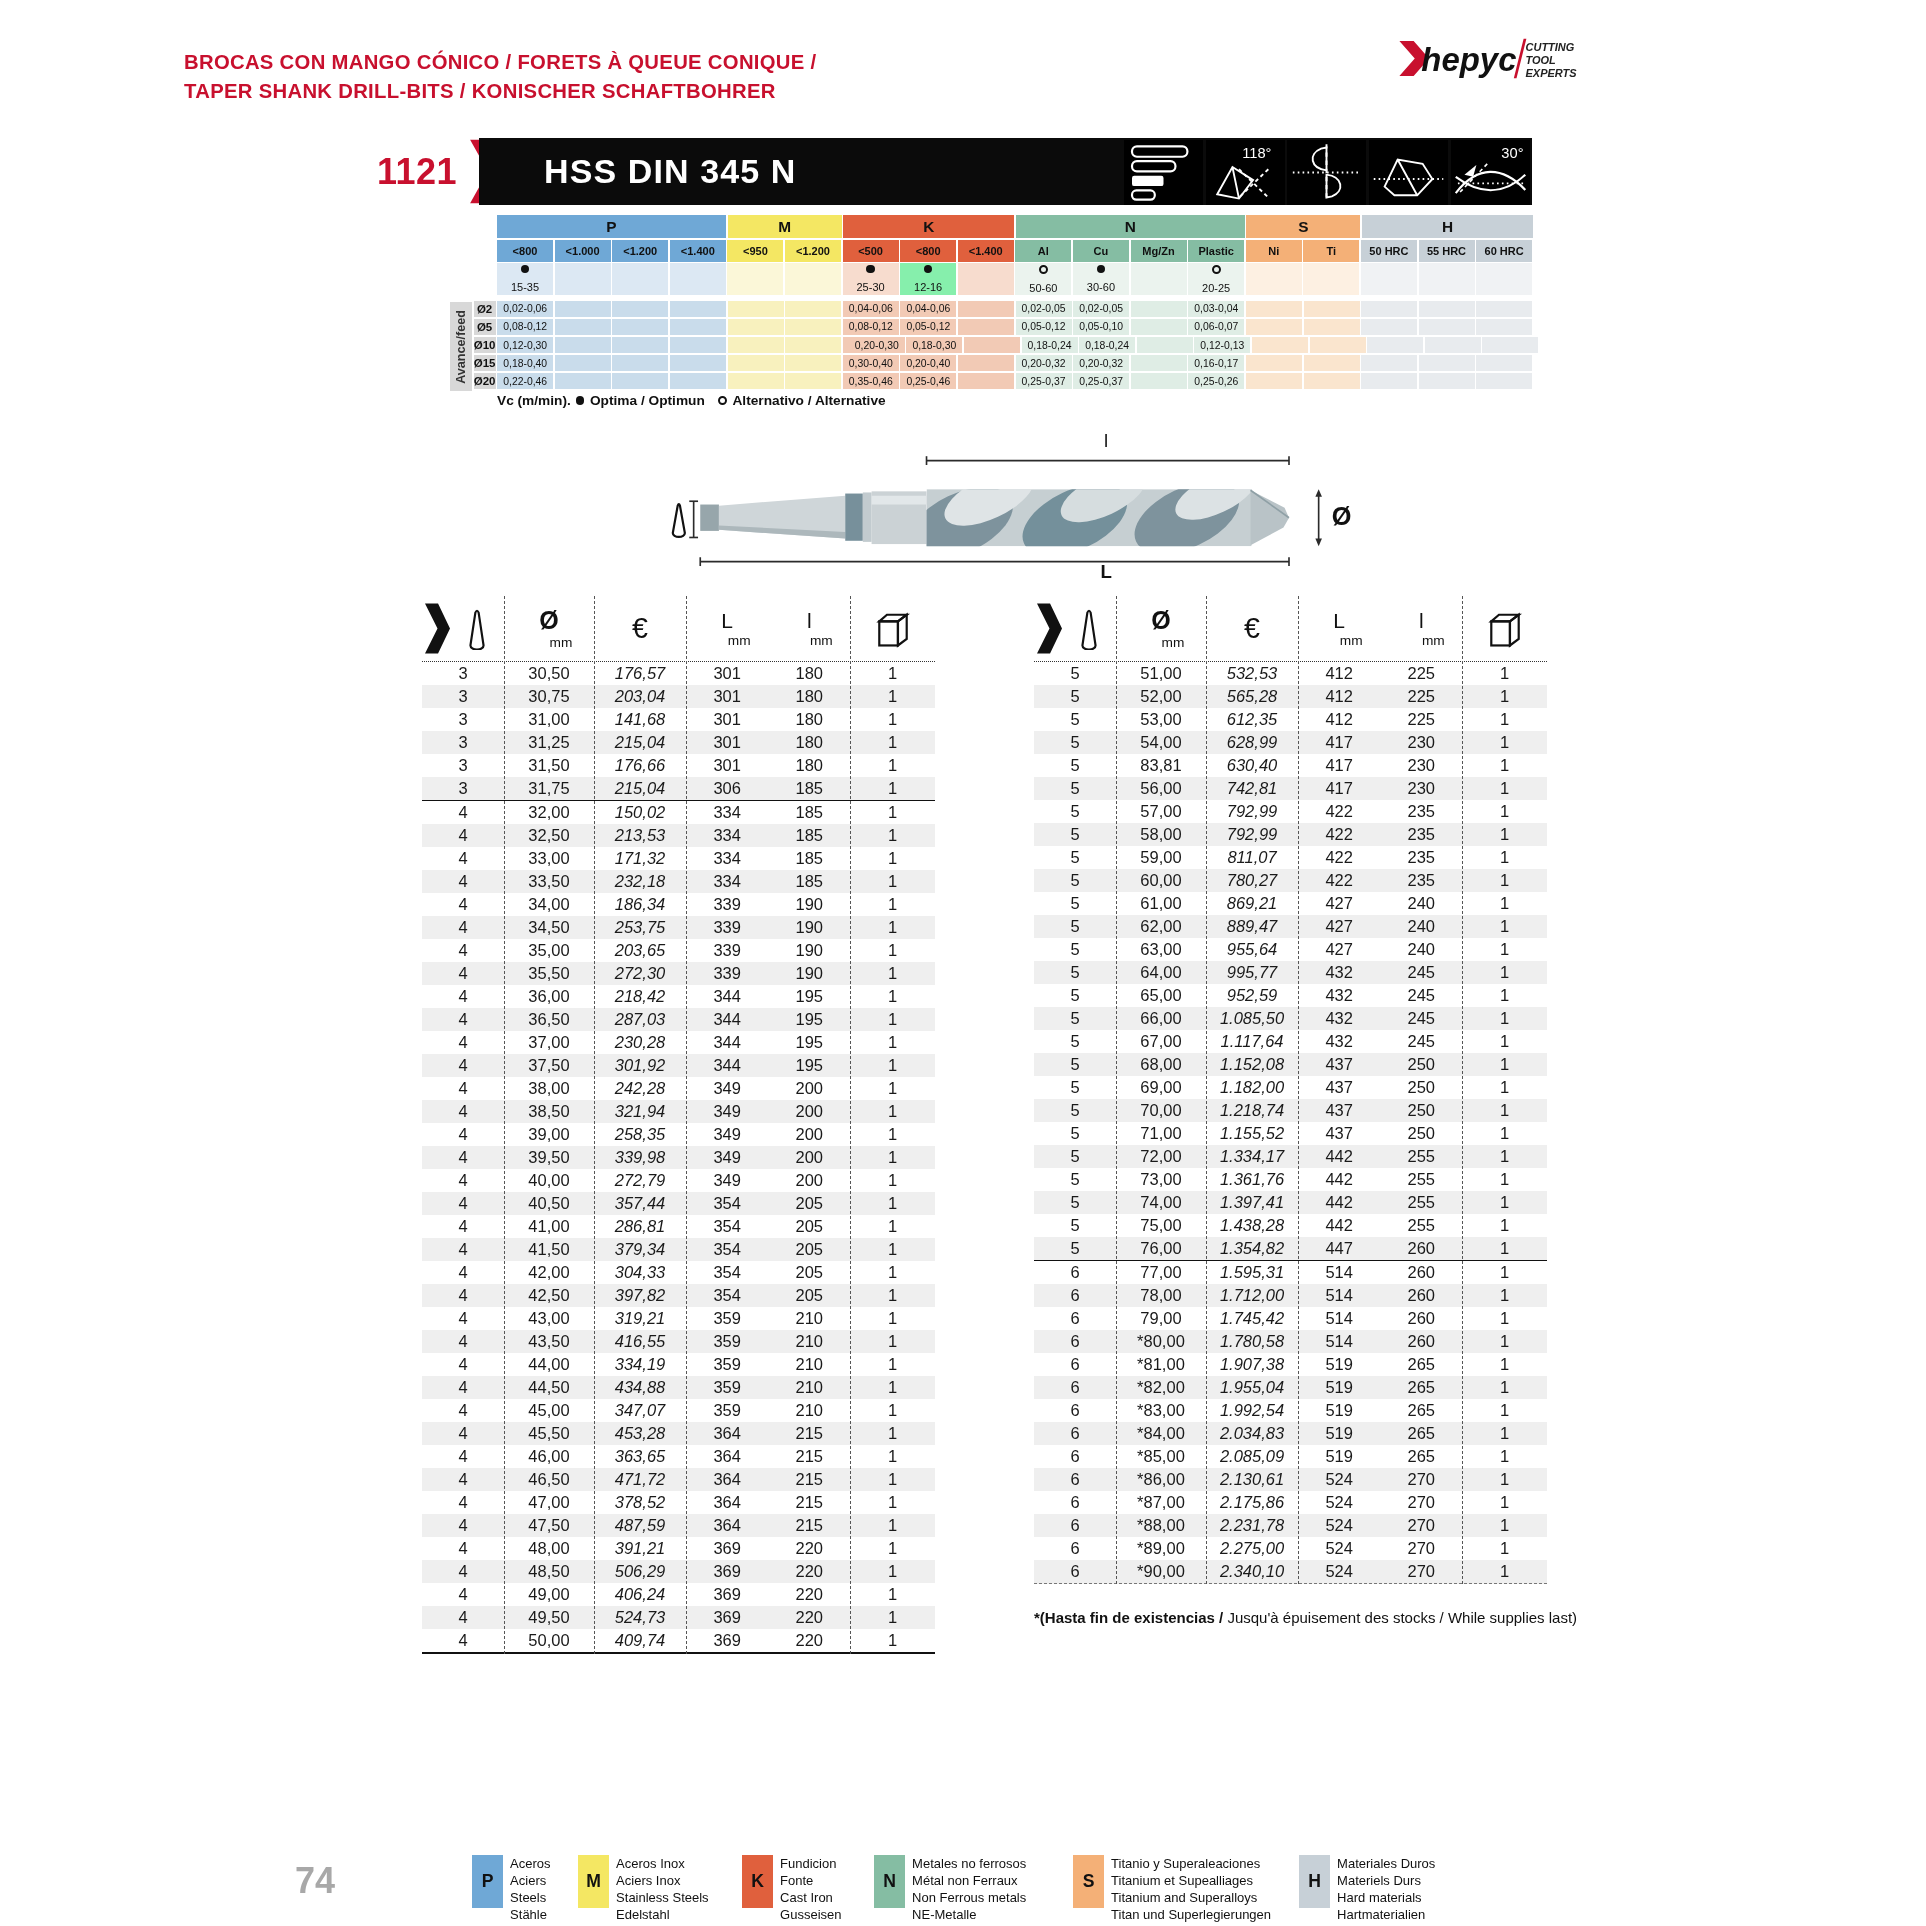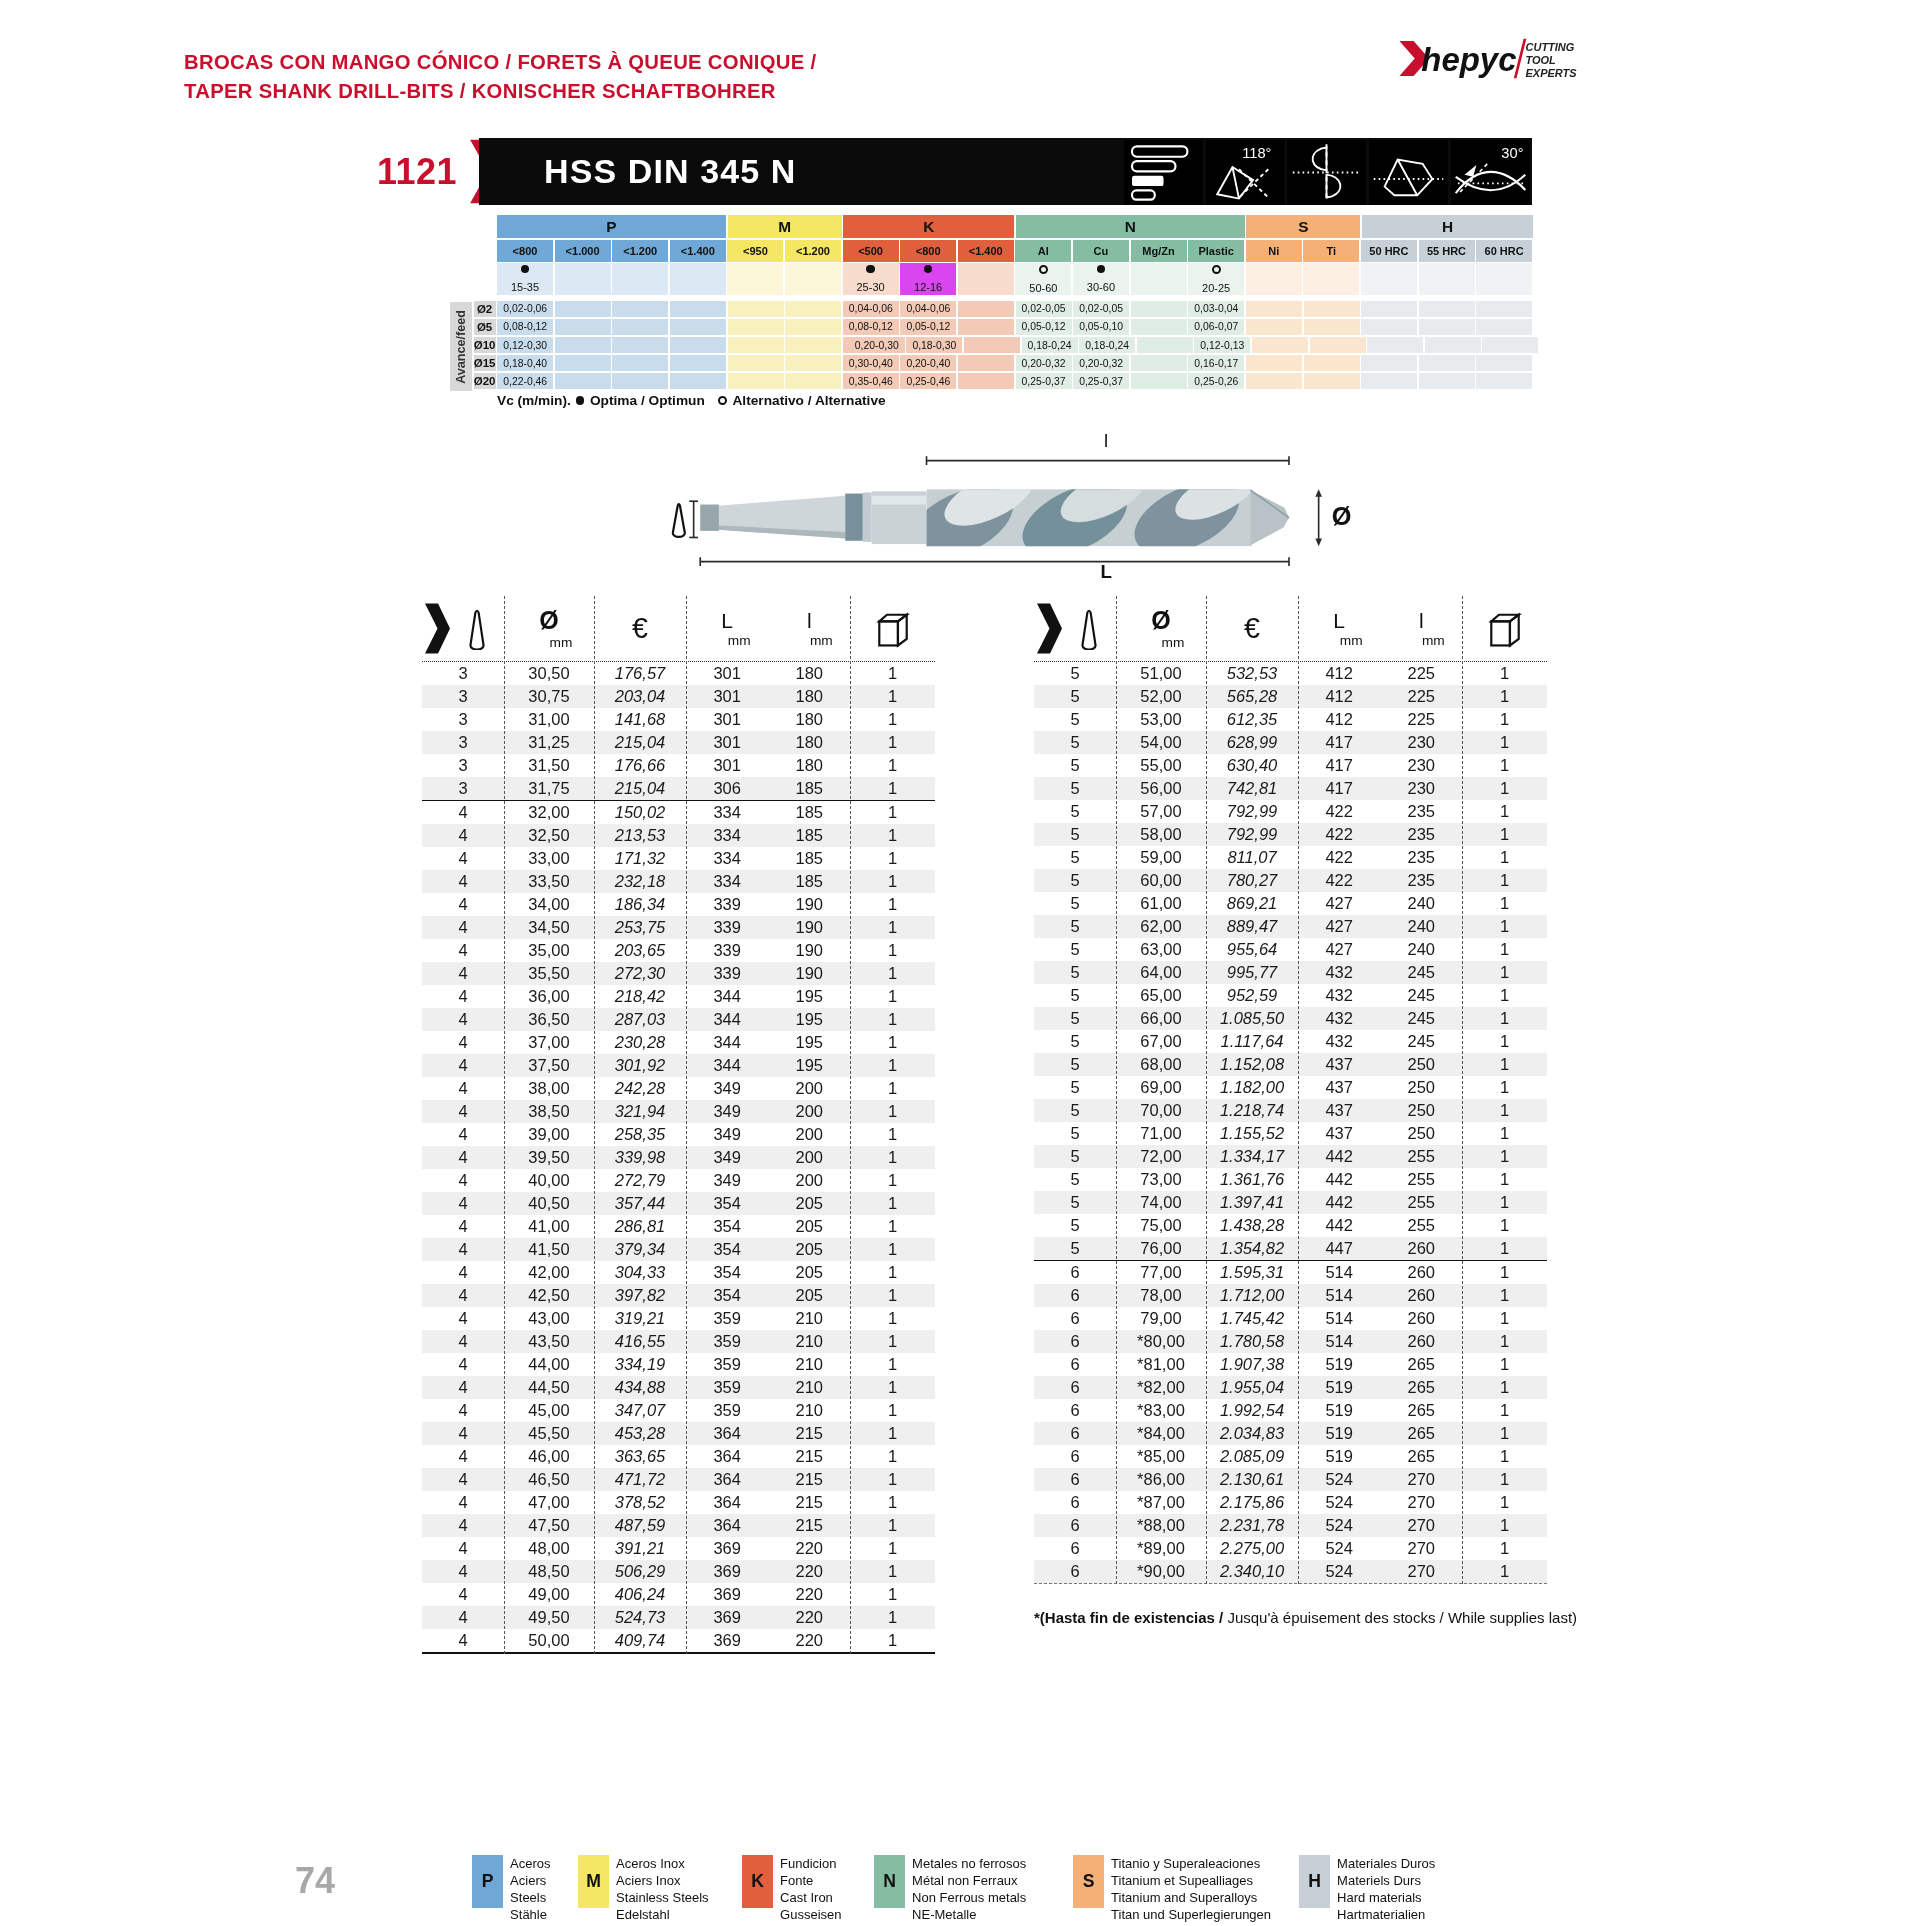--- a/index.html
+++ b/index.html
@@ -168,21 +168,21 @@
         </div>
         <div class="ccell vccell" style="width: 56px; background: rgb(220, 232, 243);"></div>
         <div class="ccell vccell" style="width: 56px; background: rgb(220, 232, 243);"></div>
         <div class="ccell vccell" style="width: 56px; background: rgb(220, 232, 243);"></div>
         <div class="ccell vccell" style="width: 56px; background: rgb(251, 247, 216);"></div>
         <div class="ccell vccell" style="width: 56px; background: rgb(251, 247, 216);"></div>
         <div class="ccell vccell" style="width: 56px; background: rgb(247, 220, 206);">
           <span class="dot dot-filled"></span>
           <div class="vcval">25-30</div>
         </div>
-        <div class="ccell vccell" style="width: 56px; background: #d946ef;">
+        <div class="ccell vccell" style="width: 56px; background: #86efac;">
           <span class="dot dot-filled"></span>
           <div class="vcval">12-16</div>
         </div>
         <div class="ccell vccell" style="width: 56px; background: rgb(247, 220, 206);"></div>
         <div class="ccell vccell" style="width: 56px; background: rgb(235, 243, 238);">
           <span class="dot dot-open"></span>
           <div class="vcval">50-60</div>
         </div>
         <div class="ccell vccell" style="width: 56px; background: rgb(235, 243, 238); align-items: center;">
           <span class="dot dot-filled"></span>
@@ -819,21 +819,21 @@
       <div class="trow alt">
         <div class="tcell c0">5</div>
         <div class="tcell c1">54,00</div>
         <div class="tcell c2">628,99</div>
         <div class="tcell c3">417</div>
         <div class="tcell c4">230</div>
         <div class="tcell c5">1</div>
       </div>
       <div class="trow">
         <div class="tcell c0">5</div>
-        <div class="tcell c1">55,00</div>
+        <div class="tcell c1">83,81</div>
         <div class="tcell c2">630,40</div>
         <div class="tcell c3">417</div>
         <div class="tcell c4">230</div>
         <div class="tcell c5">1</div>
       </div>
       <div class="trow alt">
         <div class="tcell c0">5</div>
         <div class="tcell c1">56,00</div>
         <div class="tcell c2">742,81</div>
         <div class="tcell c3">417</div>

